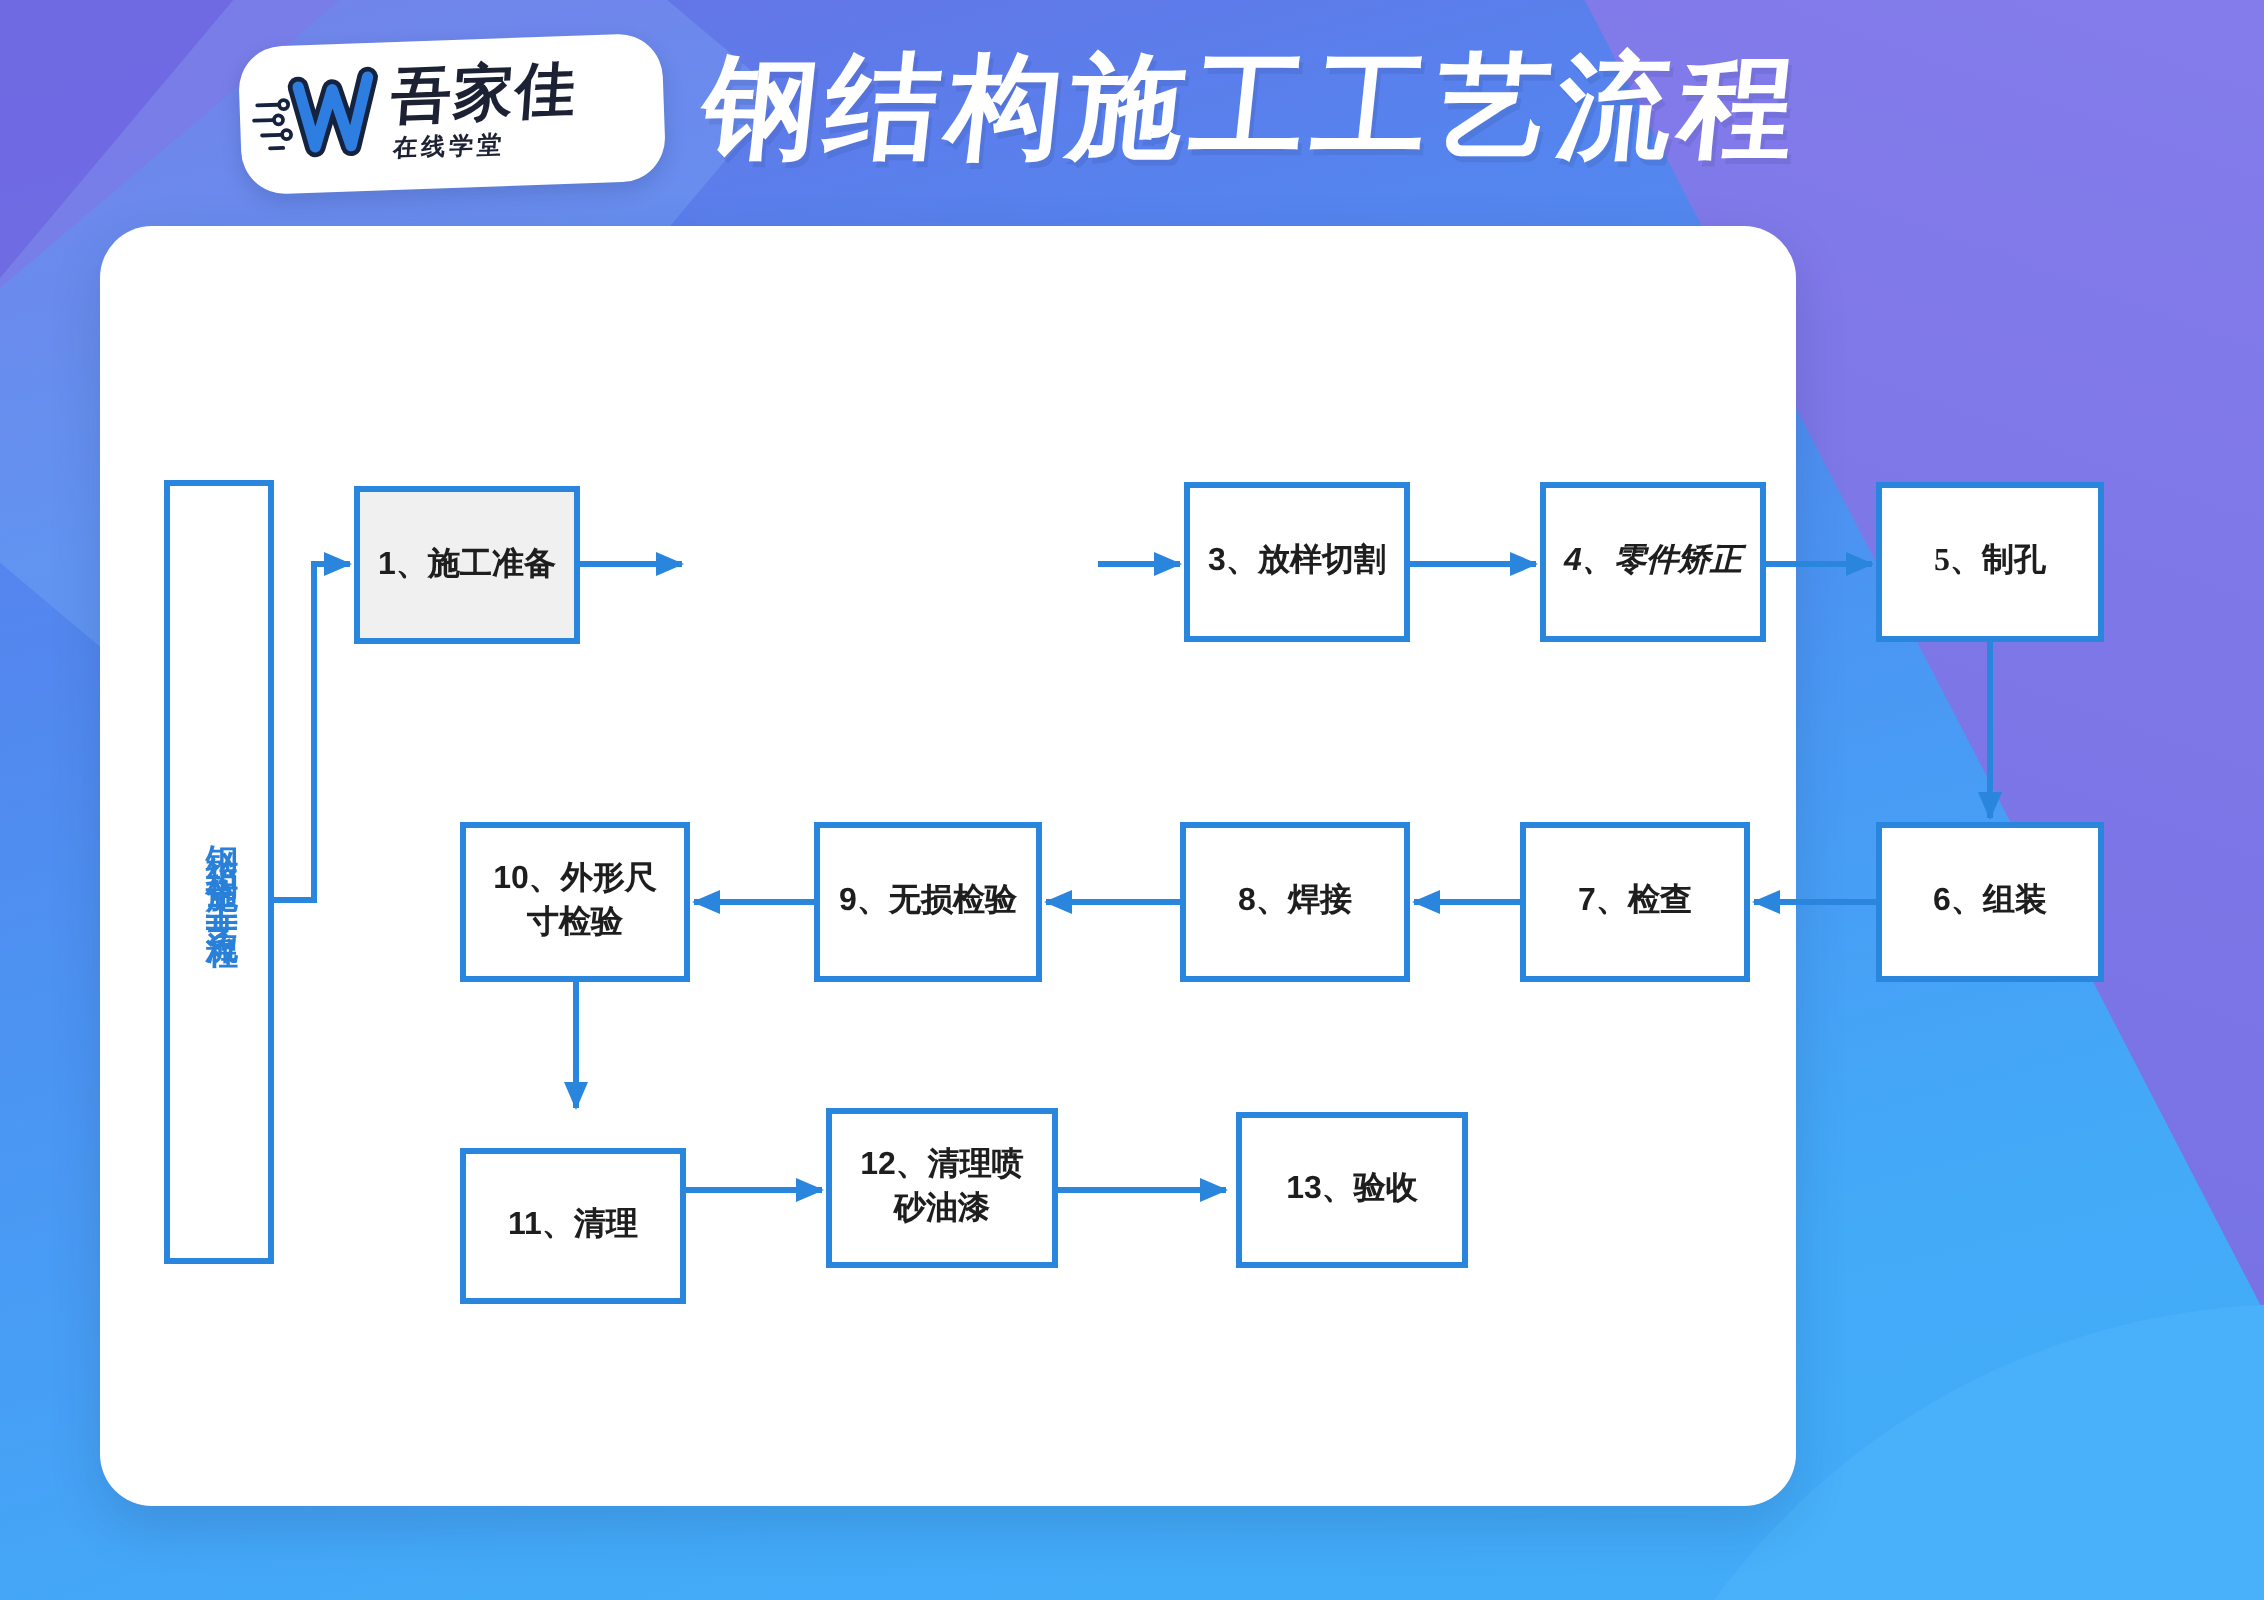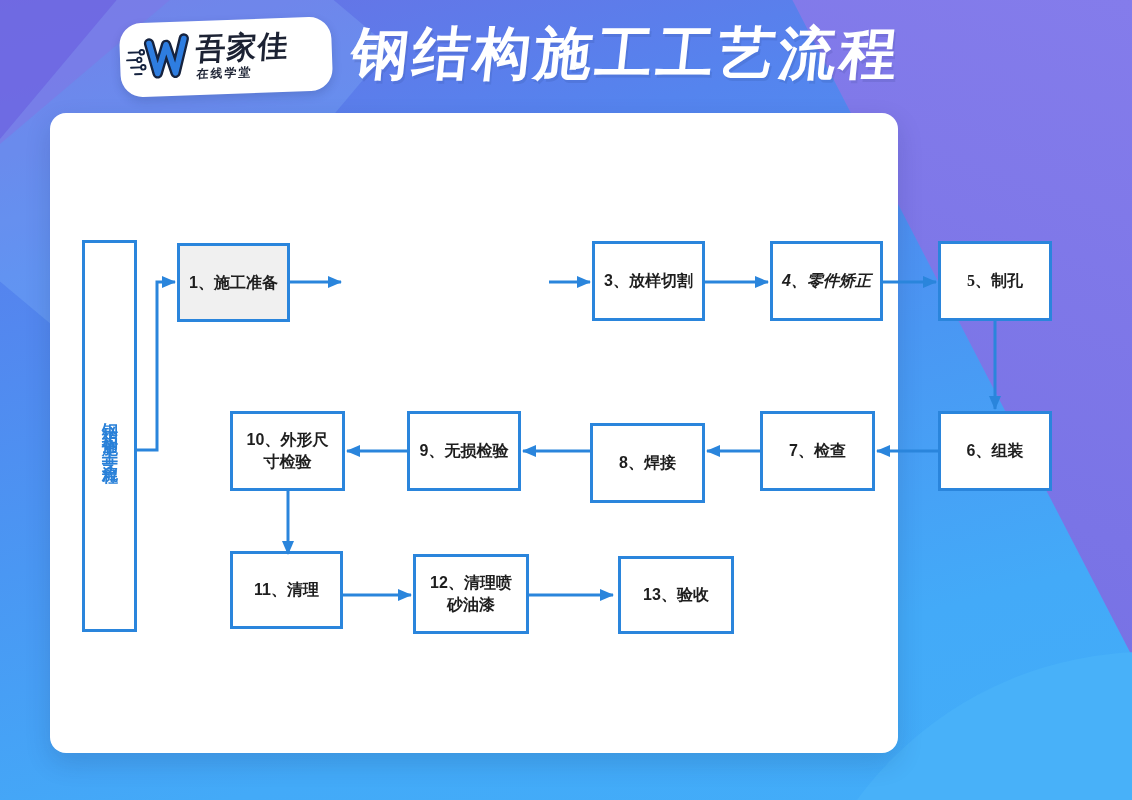--- a/index.html
+++ b/index.html
@@ -33,21 +33,21 @@
     transform:skewX(-6deg); letter-spacing:1px; line-height:1.05; }
   .brand-sub { font-size:12px; font-weight:800; color:#1c2233;
     transform:skewX(-6deg); letter-spacing:2px; margin-top:2px; }
   .page-title { position:absolute; left:352px; top:16px; width:560px;
     font-size:57px; font-weight:900; color:#ffffff; letter-spacing:4px;
     transform:skewX(-6deg); white-space:nowrap;
     text-shadow:2px 3px 0 rgba(20,40,90,.10); }
 
   
   .card { position:absolute; left:50px; top:113px; width:848px; height:640px;
-    background:#ffffff; border-radius:16px;
+    background:#ffffff; border-radius:26px;
     box-shadow:0 10px 26px rgba(20,40,90,.16); }
 
   
   .step { position:absolute; border:3px solid #2a85dc; background:#ffffff;
     display:flex; align-items:center; justify-content:center; text-align:center;
     font-size:16px; font-weight:700; color:#1e1e1e; line-height:1.35;
     white-space:pre-line; padding:2px 4px; }
   .step.gray { background:#f0f0f0; }
   .side-box { position:absolute; left:32px; top:127px; width:55px; height:392px;
     border:3px solid #2a85dc; background:#ffffff;
@@ -110,29 +110,29 @@
       <span>3、放样切割</span></div>
     <div class="step" style="left:720px;top:128px;width:113px;height:80px;font-style:italic;">
       <span>4、零件矫正</span></div>
     <div class="step" style="left:888px;top:128px;width:114px;height:80px;font-family:Liberation Serif, serif;">
       <span>5、制孔</span></div>
 
     <div class="step" style="left:888px;top:298px;width:114px;height:80px;">
       <span>6、组装</span></div>
     <div class="step" style="left:710px;top:298px;width:115px;height:80px;">
       <span>7、检查</span></div>
-    <div class="step" style="left:540px;top:310px;width:115px;height:80px;align-items:center;">
+    <div class="step" style="left:540px;top:298px;width:115px;height:80px;align-items:center;">
       <span>8、焊接</span></div>
     <div class="step" style="left:357px;top:298px;width:114px;height:80px;">
       <span>9、无损检验</span></div>
     <div class="step" style="left:180px;top:298px;width:115px;height:80px;">
       <span>10、外形尺
 寸检验</span></div>
 
-    <div class="step" style="left:180px;top:438px;width:113px;height:78px;text-align:center;">
+    <div class="step" style="left:180px;top:461px;width:113px;height:78px;text-align:center;">
       <span>11、清理</span></div>
     <div class="step" style="left:363px;top:441px;width:116px;height:80px;">
       <span>12、清理喷
 砂油漆</span></div>
     <div class="step" style="left:568px;top:443px;width:116px;height:78px;">
       <span>13、验收</span></div>
 
     <svg class="connectors" viewBox="0 0 1034 640">
       <defs>
         <marker id="arrow" markerWidth="14" markerHeight="12" refX="13" refY="6" orient="auto" markerUnits="userSpaceOnUse">

